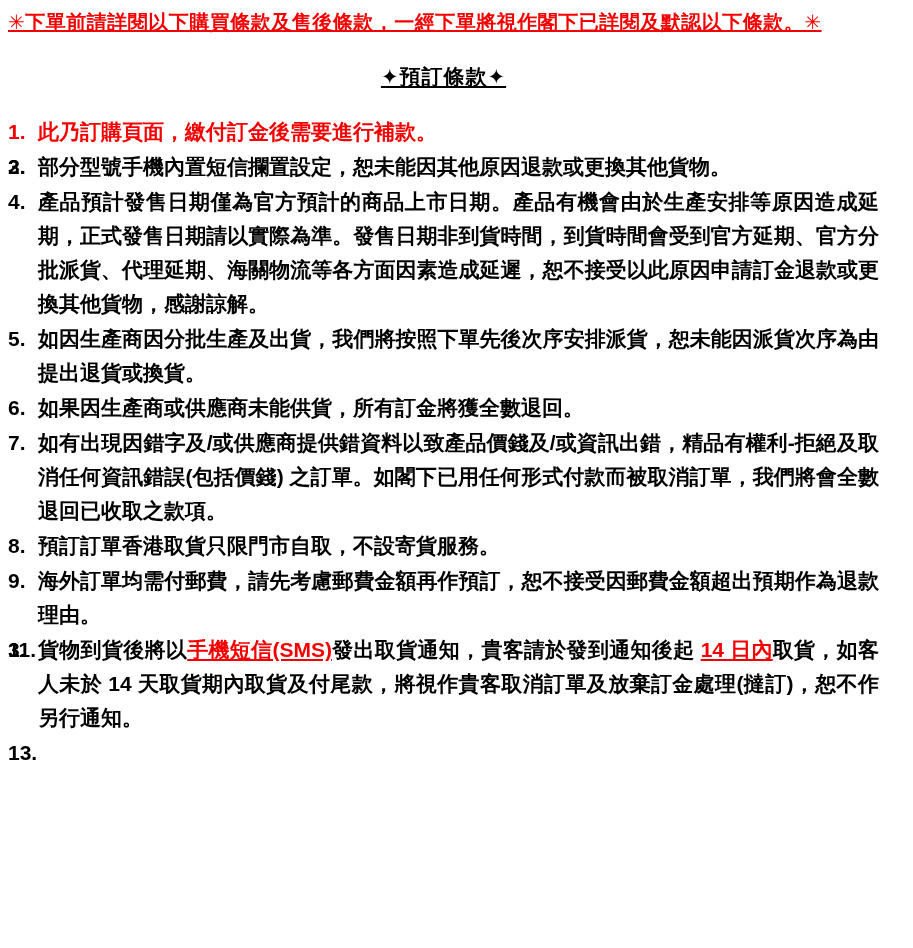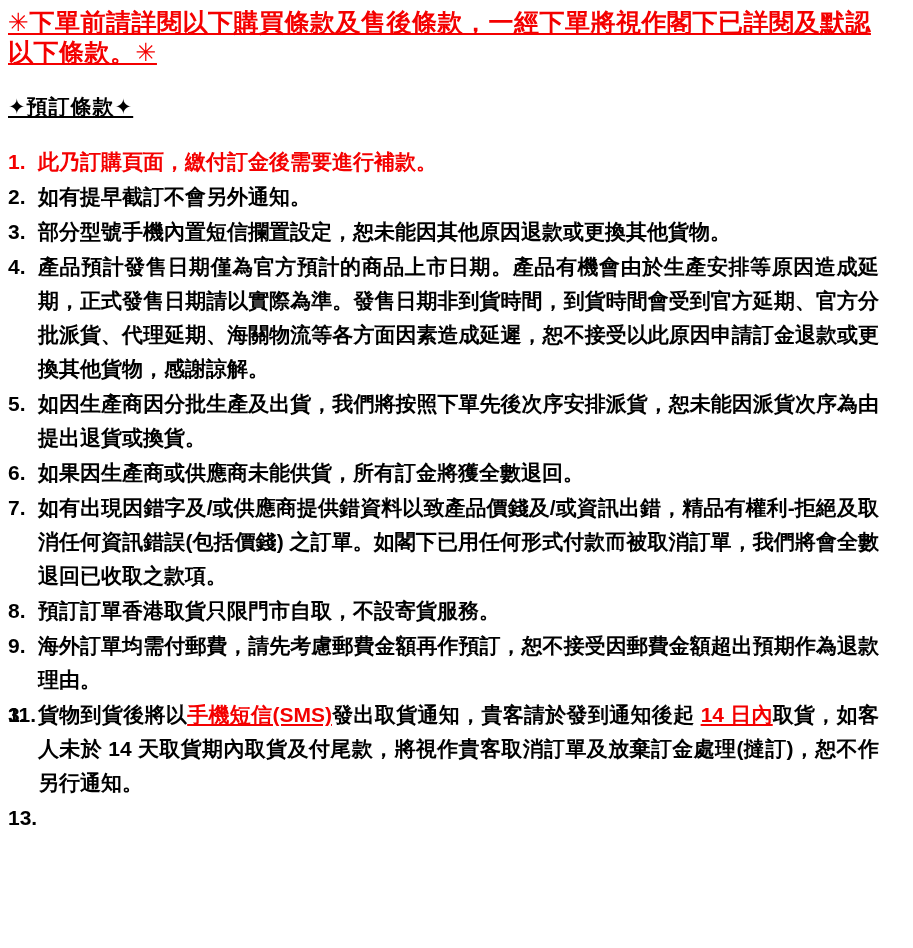--- a/index.html
+++ b/index.html
@@ -20,32 +20,33 @@
     font-family: "Liberation Sans", "DejaVu Sans", sans-serif;
     font-weight: bold;
     color: var(--black);
   }
   .page {
     padding: 7px 34px 0 8px;
   }
   .notice-header {
     color: var(--red);
     text-decoration: underline;
-    font-size: 25px;
+    font-size: 20px;
     line-height: 30px;
     margin: 0 0 25px 0;
     letter-spacing: 0.5px;
   }
   .section-title {
     color: var(--black);
     text-decoration: underline;
     font-size: 21px;
     line-height: 30px;
     margin: 0 0 23px 0;
     letter-spacing: 1px;
+    text-align: center;
   }
   ol.terms {
     list-style: none;
     margin: 0;
     padding: 0;
     font-size: 21px;
     line-height: 34px;
   }
   ol.terms li {
     position: relative;
@@ -67,21 +68,21 @@
 </head>
 <body>
 
 <div class="page">
   <p class="notice-header">✳下單前請詳閱以下購買條款及售後條款，一經下單將視作閣下已詳閱及默認以下條款。✳</p>
 
   <p class="section-title">✦預訂條款✦</p>
 
   <ol class="terms">
       <li class="red"><span class="num">1.</span><span><span>此乃訂購頁面，繳付訂金後需要進行補款。</span></span></li>
-      <li><span class="num">2.</span><span><span>如有提早截訂不會另外通知。</span></span></li>
+      <li><span class="num">2.</span></li>
       <li><span class="num">3.</span><span><span>部分型號手機內置短信攔置設定，恕未能因其他原因退款或更換其他貨物。</span></span></li>
       <li><span class="num">4.</span><span><span>產品預計發售日期僅為官方預計的商品上市日期。產品有機會由於生產安排等原因造成延期，正式發售日期請以實際為準。發售日期非到貨時間，到貨時間會受到官方延期、官方分批派貨、代理延期、海關物流等各方面因素造成延遲，恕不接受以此原因申請訂金退款或更換其他貨物，感謝諒解。</span></span></li>
       <li><span class="num">5.</span><span><span>如因生產商因分批生產及出貨，我們將按照下單先後次序安排派貨，恕未能因派貨次序為由提出退貨或換貨。</span></span></li>
       <li><span class="num">6.</span><span><span>如果因生產商或供應商未能供貨，所有訂金將獲全數退回。</span></span></li>
       <li><span class="num">7.</span><span><span>如有出現因錯字及/或供應商提供錯資料以致產品價錢及/或資訊出錯，精品有權利-拒絕及取消任何資訊錯誤(包括價錢) 之訂單。如閣下已用任何形式付款而被取消訂單，我們將會全數退回已收取之款項。</span></span></li>
       <li><span class="num">8.</span><span><span>預訂訂單香港取貨只限門市自取，不設寄貨服務。</span></span></li>
       <li><span class="num">9.</span><span><span>海外訂單均需付郵費，請先考慮郵費金額再作預訂，恕不接受因郵費金額超出預期作為退款理由。</span></span></li>
       <li><span class="num">3.</span></li>
       <li><span class="num">11.</span><span><span>貨物到貨後將以</span><span class="red-u">手機短信(SMS)</span><span>發出取貨通知，貴客請於發到通知後起 </span><span class="red-u">14 日內</span><span>取貨，如客人未於 14 天取貨期內取貨及付尾款，將視作貴客取消訂單及放棄訂金處理(撻訂)，恕不作另行通知。</span></span></li>
       <li>

